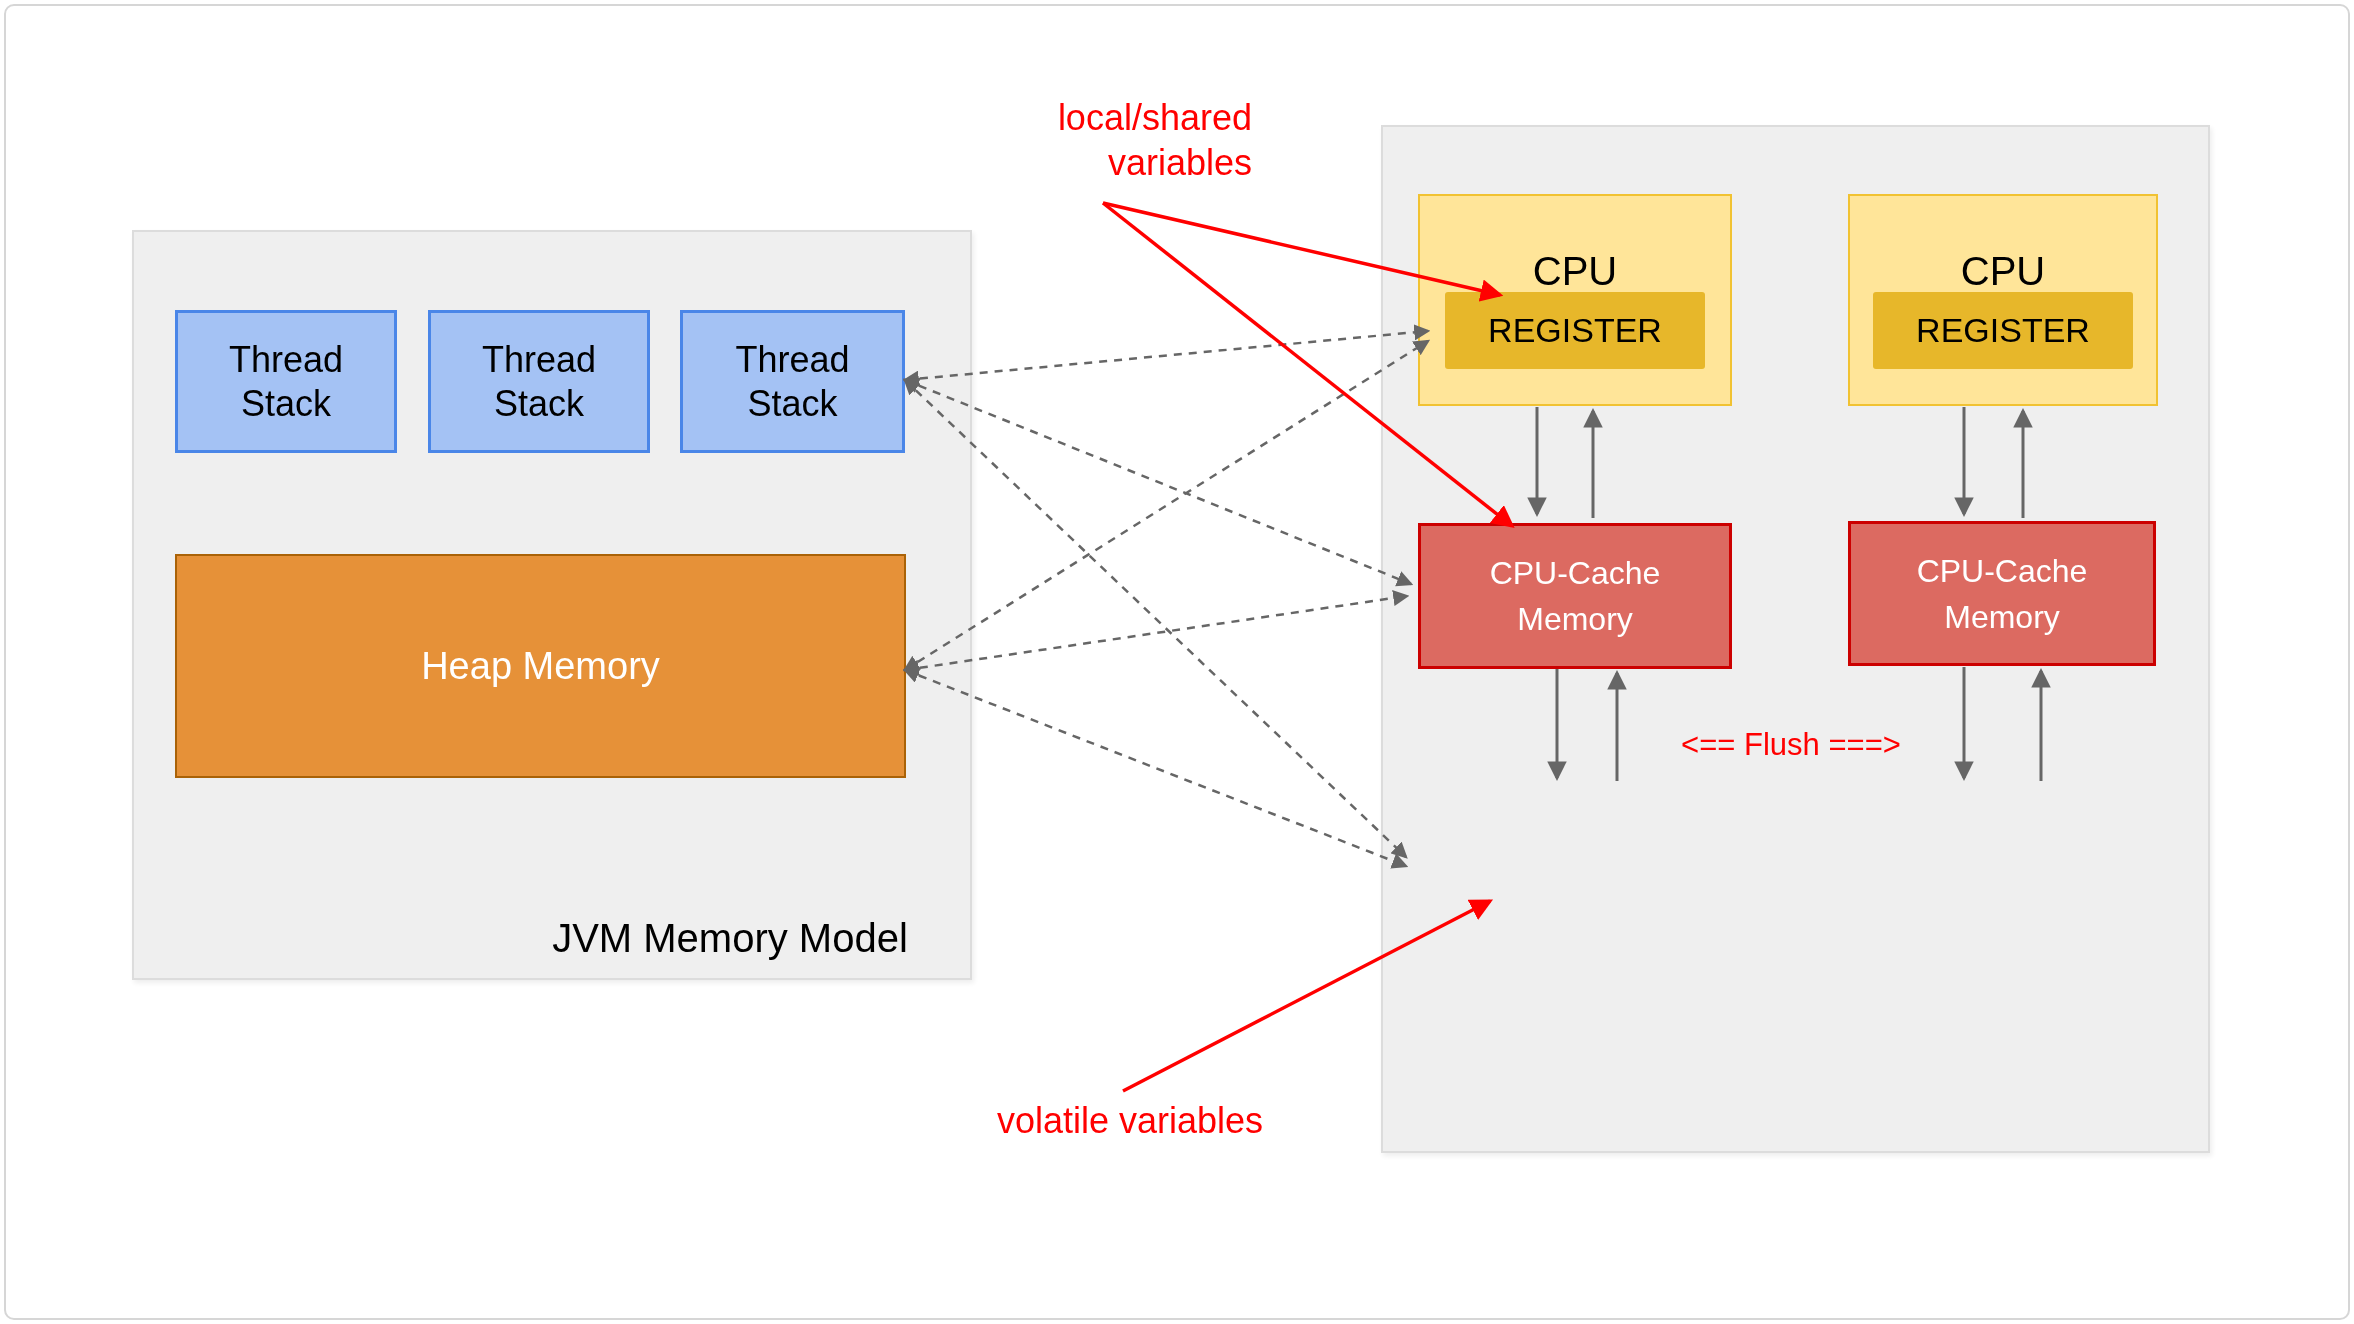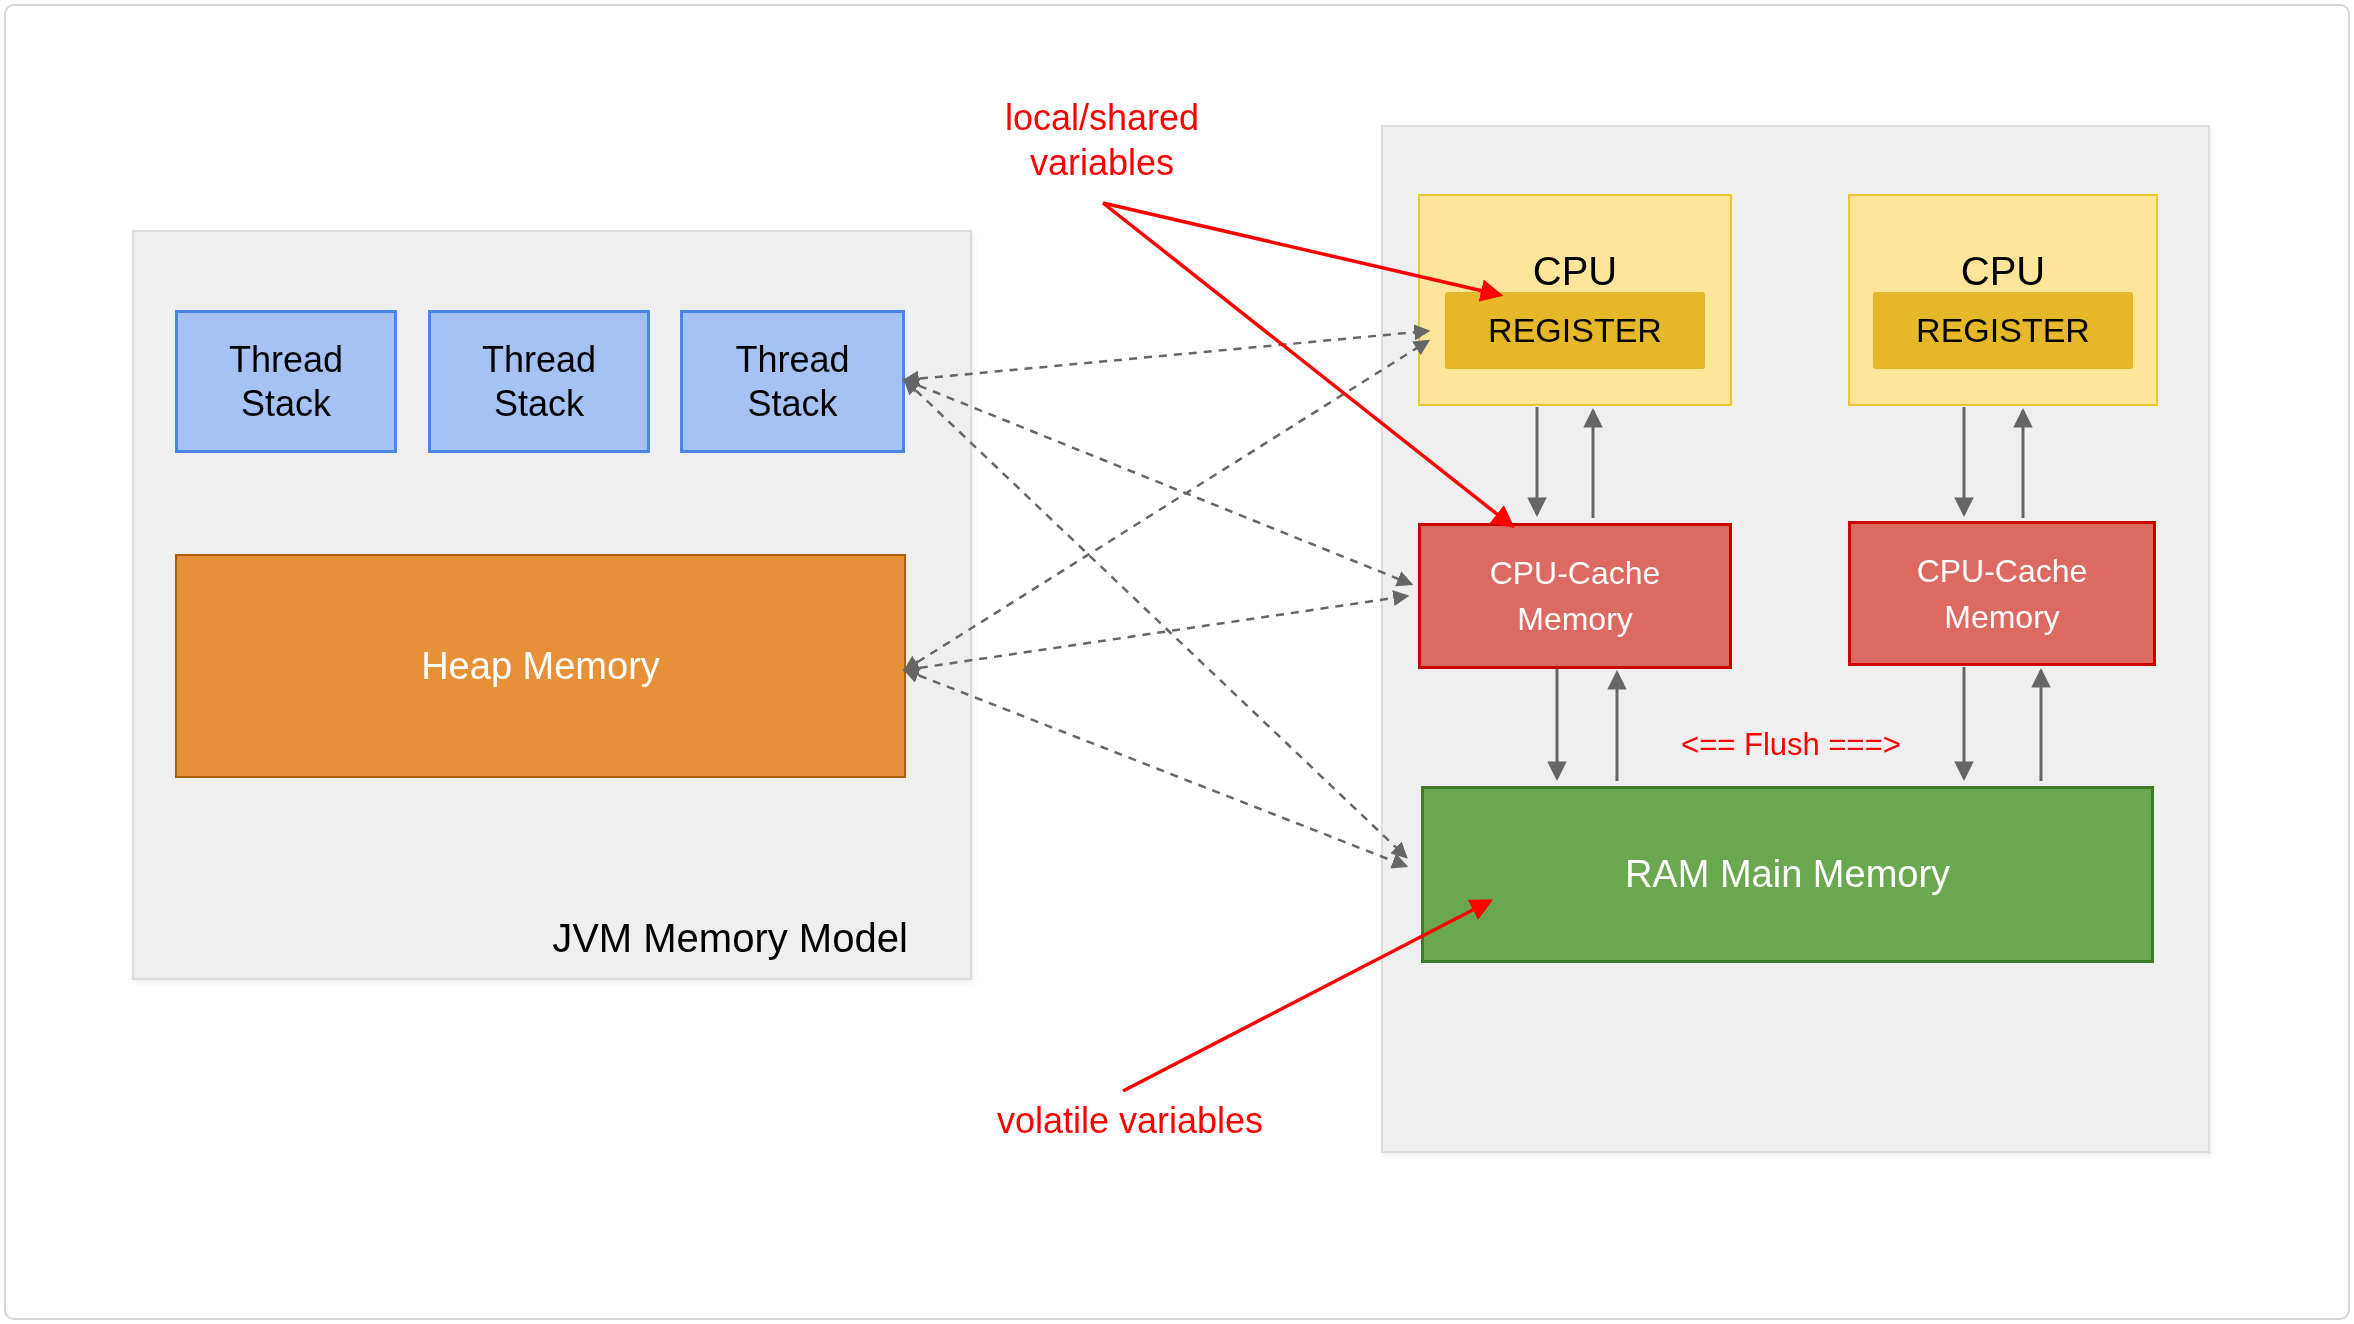--- a/index.html
+++ b/index.html
@@ -29,21 +29,21 @@
             background:var(--register-fill,#E7B72A);border-radius:3px;display:flex;align-items:center;
             justify-content:center;font-size:34px;color:var(--text-dark,#000);}
   .cache{width:314px;height:146px;top:396px;background:var(--cache-fill,#DC6A61);
          border:3px solid var(--cache-border,#CC0000);color:var(--text-light,#fff);font-size:32px;line-height:46px;}
   .cache.c1{left:35px;} .cache.c2{left:465px;top:394px;width:308px;height:145px;}
   .ram{left:38px;top:659px;width:733px;height:177px;background:var(--ram-fill,#6AA84F);
        border:3px solid var(--ram-border,#3E7A28);color:var(--text-light,#fff);font-size:38px;}
   .flush{position:absolute;left:208px;top:601px;width:400px;text-align:center;
          color:var(--annotation-red,#FF0000);font-size:31px;line-height:34px;}
   .annot{position:absolute;color:var(--annotation-red,#FF0000);font-size:36px;text-align:center;}
-  .local-shared{left:952px;top:95px;width:300px;line-height:45px;}
+  .local-shared{left:952px;top:95px;width:300px;line-height:45px;text-align:right;}
   .volatile{left:940px;top:1100px;width:380px;line-height:42px;}
   svg.overlay{position:absolute;left:0;top:0;width:2354px;height:1324px;pointer-events:none;}
   .solid{stroke:var(--arrow-gray,#666);stroke-width:3;fill:none;}
   .dash{stroke:var(--arrow-gray,#666);stroke-width:2.5;stroke-dasharray:8 7;fill:none;}
   .redline{stroke:var(--annotation-red,#FF0000);stroke-width:3.5;fill:none;}
 </style>
 </head>
 <body>
 
 <div class="page">
@@ -83,23 +83,20 @@
     </div>
     <div class="box cache c1">
       <span class="pre">CPU-Cache
 Memory</span>
     </div>
     <div class="box cache c2">
       <span class="pre">CPU-Cache
 Memory</span>
     </div>
     <div class="flush">&lt;== Flush ===&gt;</div>
-    <div class="box ram">
-      <span>RAM Main Memory</span>
-    </div>
   </section>
 
   <div class="annot local-shared pre">local/shared
 variables</div>
   <div class="annot volatile">volatile variables</div>
 
   <svg class="overlay" viewBox="0 0 2354 1324">
     <defs>
       <marker id="ag" viewBox="0 0 10 10" refX="8.5" refY="5" markerWidth="6.5" markerHeight="6.5" orient="auto-start-reverse">
         <path d="M0 0 L10 5 L0 10 z" style="fill:var(--arrow-gray,#666);"></path>

